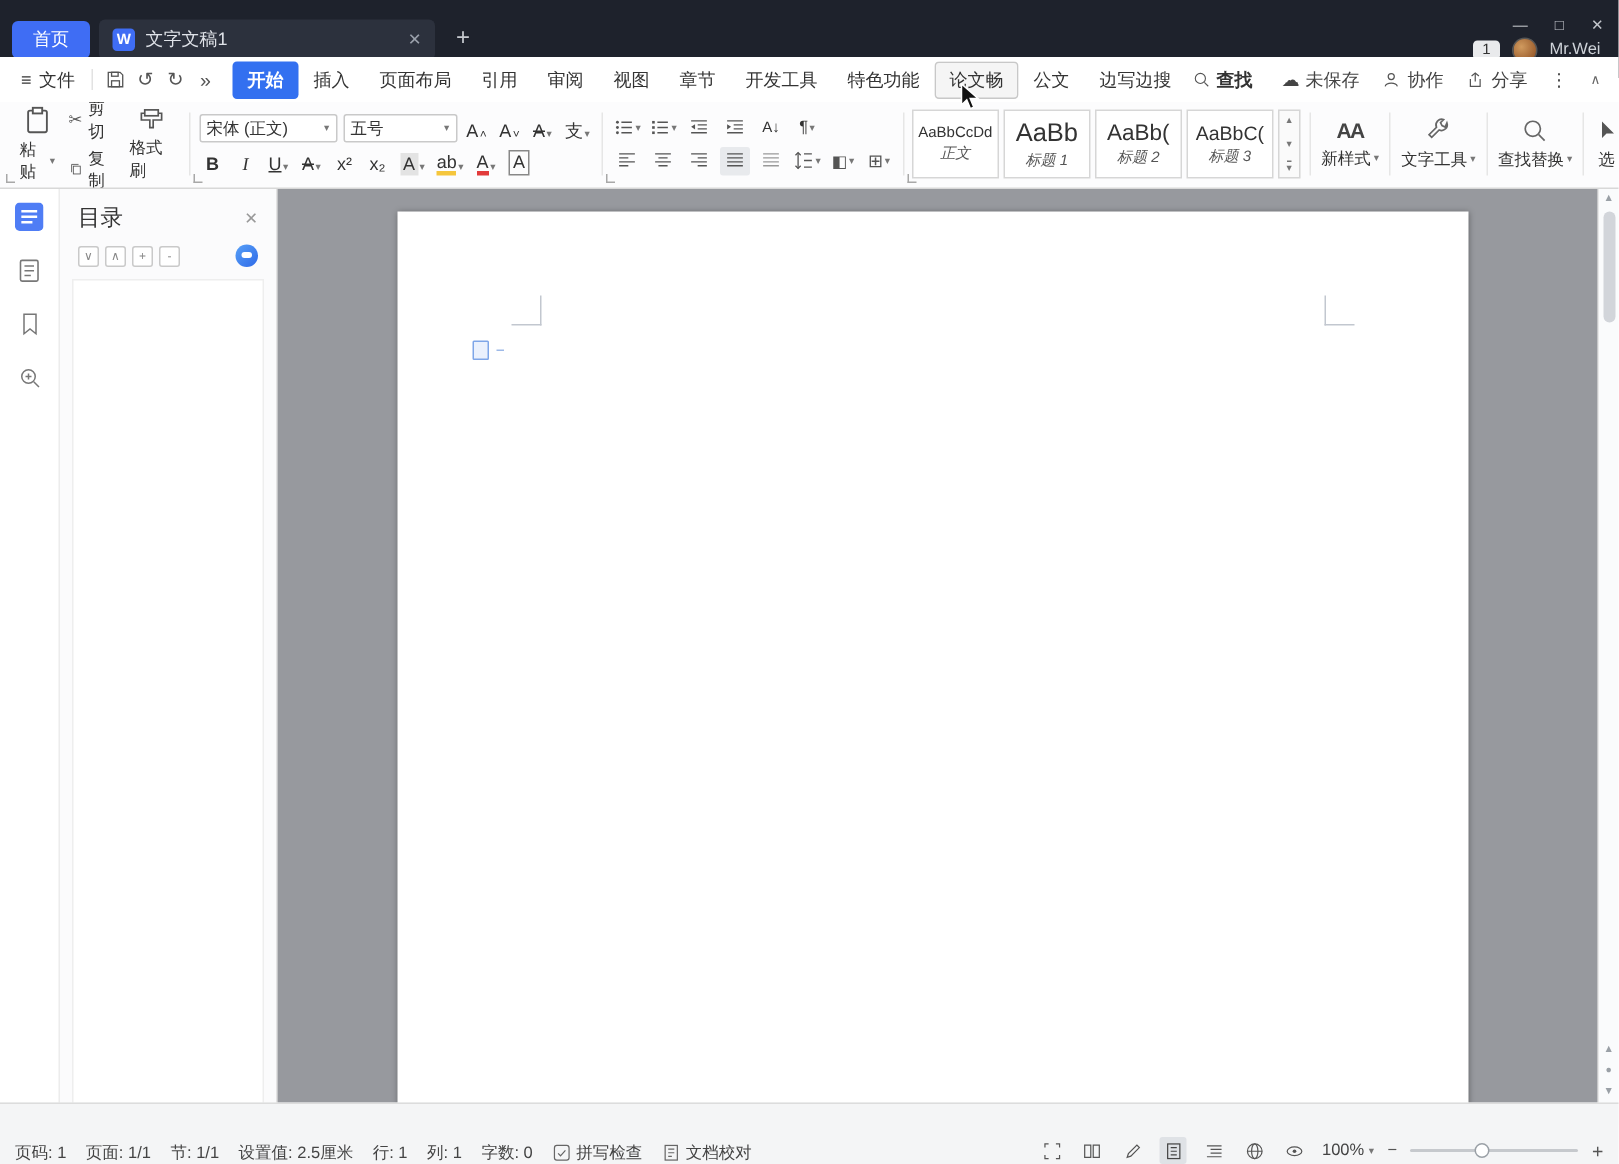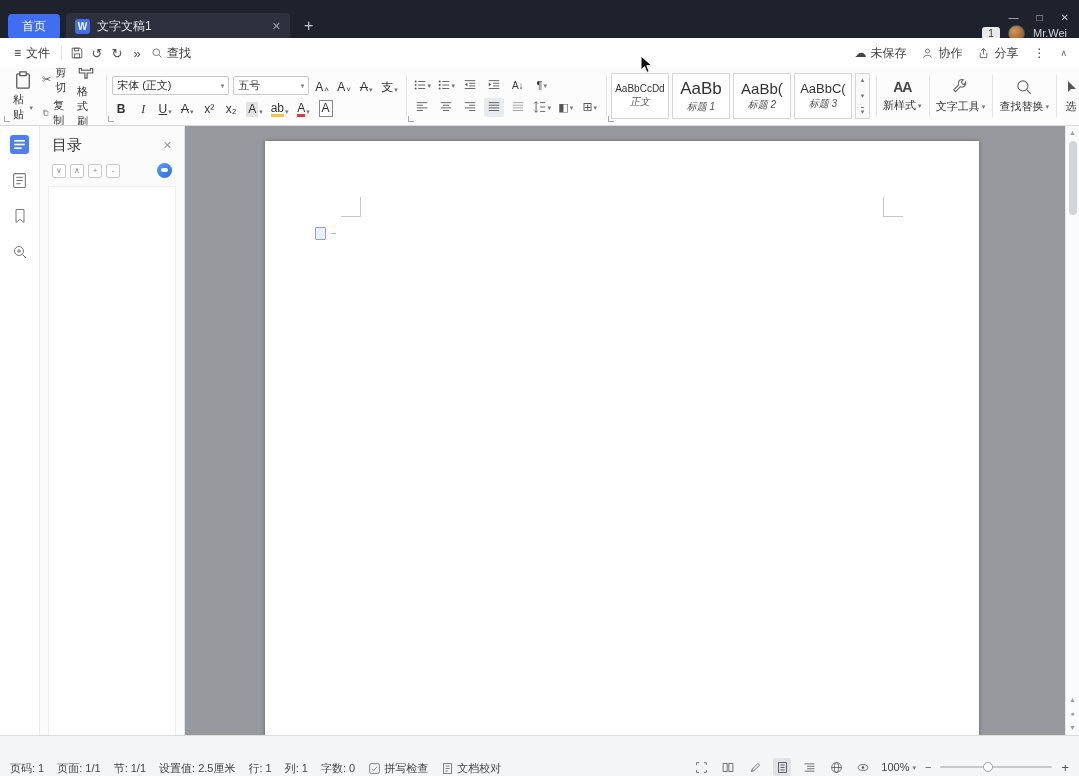--- a/index.html
+++ b/index.html
@@ -24,21 +24,21 @@
 
   
   .menubar{position:absolute;top:38px;left:0;right:0;height:30px;background:#fff;display:flex;align-items:center;padding:0 8px;}
   .file-btn{display:flex;align-items:center;gap:5px;padding:3px 6px;font-size:12px;}
   .msep{width:1px;height:14px;background:#e2e2e2;margin:0 5px;}
   .qbtn{display:flex;align-items:center;justify-content:center;width:20px;height:20px;color:#555;font-size:13px;}
   .mtabs{display:flex;align-items:center;margin-left:8px;}
   .mtab{padding:4px 10px;font-size:12px;color:#333;border-radius:3px;white-space:nowrap;}
   .mtab.active{background:#3370f0;color:#fff;font-weight:bold;}
   .mtab.hovered{box-shadow:inset 0 0 0 1px #c8c8c8;background:#f5f5f5;}
-  .msearch{display:flex;align-items:center;gap:4px;margin-left:4px;}
+  .msearch{display:flex;align-items:center;gap:4px;margin-left:4px;font-weight:bold;}
   .mb-right{margin-left:auto;display:flex;align-items:center;gap:15px;color:#444;padding-right:4px;}
   .mb-item{display:flex;align-items:center;gap:4px;}
 
   
   .ribbon{position:absolute;top:68px;left:0;right:0;height:58px;background:#fcfcfd;border-bottom:1px solid #d8d8d8;display:flex;align-items:stretch;padding:2px 0 3px 2px;overflow:hidden;}
   .group{position:relative;display:flex;align-items:center;gap:4px;padding:0 6px;}
   .gcol{display:flex;flex-direction:column;justify-content:center;gap:3px;}
   .gsep{width:1px;background:#e6e6e6;margin:5px 0;}
   .dlg{position:absolute;bottom:0;left:2px;width:6px;height:6px;border-left:1px solid #a8a8a8;border-bottom:1px solid #a8a8a8;}
   .big-btn{display:flex;flex-direction:column;align-items:center;justify-content:flex-start;gap:2px;padding:1px 5px;font-size:11px;color:#333;}
@@ -140,20 +140,34 @@
   <div class="qbtn">
     <svg width="14" height="14" viewBox="0 0 16 16">
         <path d="M2.5 2.5h9l2 2v9h-11z" fill="none" stroke="#555"></path>
         <rect x="5" y="9" width="6" height="4.5" fill="none" stroke="#555"></rect>
         <rect x="5" y="2.5" width="5" height="3" fill="none" stroke="#555"></rect>
       </svg>
   </div>
   <div class="qbtn">↺</div>
   <div class="qbtn">↻</div>
   <div class="qbtn">»</div>
+  <div class="mtabs">
+    <span class="mtab active">开始</span>
+    <span class="mtab">插入</span>
+    <span class="mtab">页面布局</span>
+    <span class="mtab">引用</span>
+    <span class="mtab">审阅</span>
+    <span class="mtab">视图</span>
+    <span class="mtab">章节</span>
+    <span class="mtab">开发工具</span>
+    <span class="mtab">特色功能</span>
+    <span class="mtab hovered">论文畅</span>
+    <span class="mtab">公文</span>
+    <span class="mtab">边写边搜</span>
+  </div>
   <div class="msearch">
     <svg width="12" height="12" viewBox="0 0 16 16">
         <circle cx="7" cy="7" r="4.5" fill="none" stroke="#555"></circle>
         <line x1="10.5" y1="10.5" x2="14" y2="14" stroke="#555"></line>
       </svg>
     <span>查找</span>
   </div>
   <div class="mb-right">
     <div class="mb-item">
       <span>☁</span>
@@ -216,21 +230,21 @@
         </svg>
       <span>格式刷</span>
     </div>
     <span class="dlg"></span>
   </div>
   <div class="gsep"></div>
 
   <div class="group">
     <div class="gcol">
       <div class="small-row">
-        <div class="combo" style="width:117px;">
+        <div class="combo" style="width:92px;">
           <span>宋体 (正文)</span>
           <span class="caret">▾</span>
         </div>
         <div class="combo" style="width:76px;">
           <span>五号</span>
           <span class="caret">▾</span>
         </div>
         <div class="fbtn">
             <span>A</span>
             <span style="font-size:8px;">˄</span>

